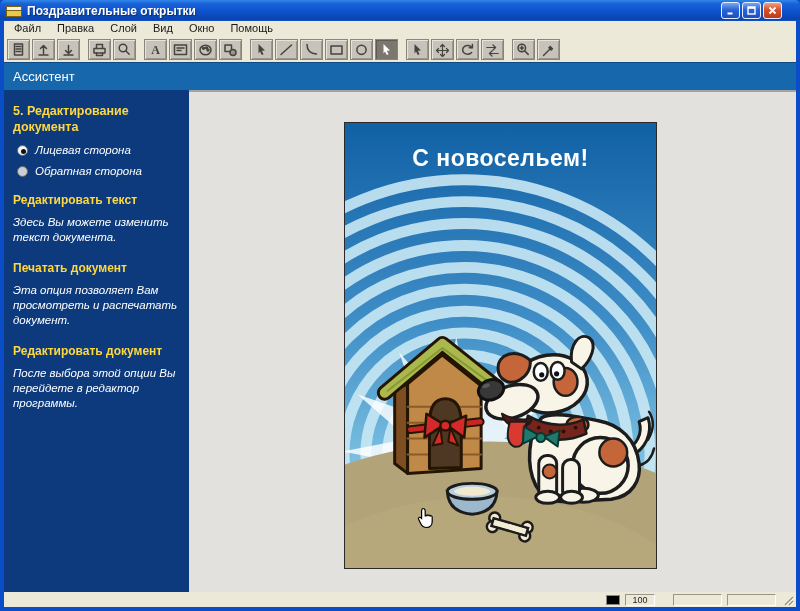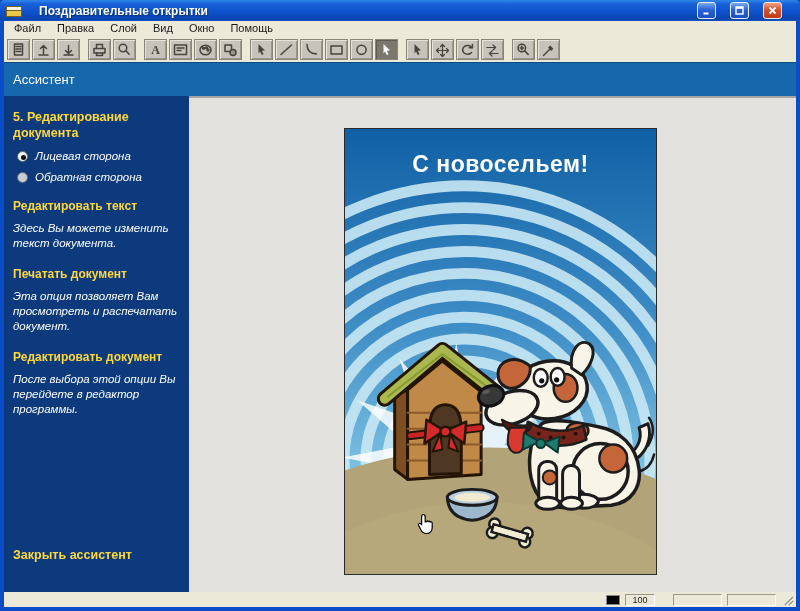--- a/index.html
+++ b/index.html
@@ -2,21 +2,21 @@
 <html><head>
 <meta charset="utf-8">
 <style>
   * { margin:0; padding:0; box-sizing:border-box; }
   html,body { width:800px; height:611px; overflow:hidden; font-family:"Liberation Sans", sans-serif; }
   .frame { width:800px; height:611px; background:#0b4dc8; padding:0 4px 4px; display:flex; flex-direction:column; }
 
   
   .titlebar { height:21px; margin:0 -4px; padding:0 18px 0 6px; display:flex; align-items:center;
     background:linear-gradient(180deg,#3087e8 0%,#1961d8 18%,#0d52cd 55%,#0a43ae 92%,#1256c4 100%);
-    border-radius:5px 5px 0 0;gap:12px; }
+    border-radius:5px 5px 0 0; }
   .titlebar .appicon { width:16px; height:13px; margin-right:5px; }
   .titlebar .title { color:#fff; font-weight:bold; font-size:12px; text-shadow:1px 1px 1px #08306e; flex:1; white-space:nowrap; }
   .winbtn { width:19px; height:17px; margin-left:2px; border-radius:3px; border:1px solid #e8f0fc;
     display:flex; align-items:center; justify-content:center; }
   .winbtn.min,.winbtn.max { background:linear-gradient(180deg,#7aa8f0,#2a63d8 45%,#1b4fc0); }
   .winbtn.close { background:linear-gradient(180deg,#f0a088,#d8502e 45%,#c03a1a); }
 
   
   .menubar { height:15px; background:#ece9d8; display:flex; align-items:center; padding-left:2px; border-bottom:1px solid #ece9d8; }
   .menubar span { font-size:11px; color:#1a1a1a; padding:0 8px; cursor:default; }
@@ -25,21 +25,21 @@
   .toolbar { height:26px; background:#ece9d8; display:flex; align-items:center; padding-left:3px; }
   .tbgroup { display:flex; gap:2px; margin-right:8px; }
   .tbbtn { width:23px; height:21px; background:#c7c3ba; border:1px solid #8a8579;
     box-shadow:inset 1px 1px 0 #e6e3da, inset -1px -1px 0 #9c978b;
     display:flex; align-items:center; justify-content:center; }
   .tbbtn svg { stroke:#45443d; fill:none; stroke-width:1.5; stroke-linecap:round; stroke-linejoin:round; }
   .tbbtn.pressed { background:#7b776f; box-shadow:inset 1px 1px 0 #5e5a54; }
   .tbbtn.pressed svg { stroke:#fff; }
 
   
-  .ahdr { height:34px; background:#1767ac; border-top:1px solid #0d4a85; color:#fff;
+  .ahdr { height:28px; background:#1767ac; border-top:1px solid #0d4a85; color:#fff;
     font-size:13px; display:flex; align-items:center; padding-left:9px; }
 
   
   .main { flex:1; display:flex; min-height:0; }
   .sidebar { width:185px; background:#0c3a7c; color:#fff; padding:14px 9px 6px 9px; display:flex; flex-direction:column; }
   .sb-head { color:#ffd83c; font-weight:bold; font-size:12.5px; line-height:1.25; }
   .sb-text { font-style:italic; font-size:11.5px; line-height:1.3; margin-top:12px; }
   .sb-radio { display:flex; align-items:center; gap:7px; margin:9px 0 0 4px; font-style:italic; font-size:11.5px; cursor:default;text-align:right; }
   .rdot { width:11px; height:11px; border-radius:50%; background:#f4f4f4; border:1px solid #666; position:relative; flex:none; }
   .rdot.on::after { content:""; position:absolute; left:3px; top:3px; width:5px; height:5px; border-radius:50%; background:#111; }
@@ -254,21 +254,20 @@
 
       <div class="sb-link">Редактировать текст</div>
       <div class="sb-desc">Здесь Вы можете изменить текст документа.</div>
 
       <div class="sb-link">Печатать документ</div>
       <div class="sb-desc">Эта опция позволяет Вам просмотреть и распечатать документ.</div>
 
       <div class="sb-link">Редактировать документ</div>
       <div class="sb-desc">После выбора этой опции Вы перейдете в редактор программы.</div>
 
-      <div class="sb-close">Закрыть ассистент</div>
     </div>
 
     <div class="canvas">
       <div class="card">
         <svg class="art" viewBox="0 0 313 447" preserveAspectRatio="none">
           <defs>
             <linearGradient id="sky" x1="0" y1="0" x2="0" y2="1">
               <stop offset="0" stop-color="#1060a5"></stop>
               <stop offset="0.45" stop-color="#3f8ec7"></stop>
               <stop offset="0.78" stop-color="#7fc3e3"></stop>

